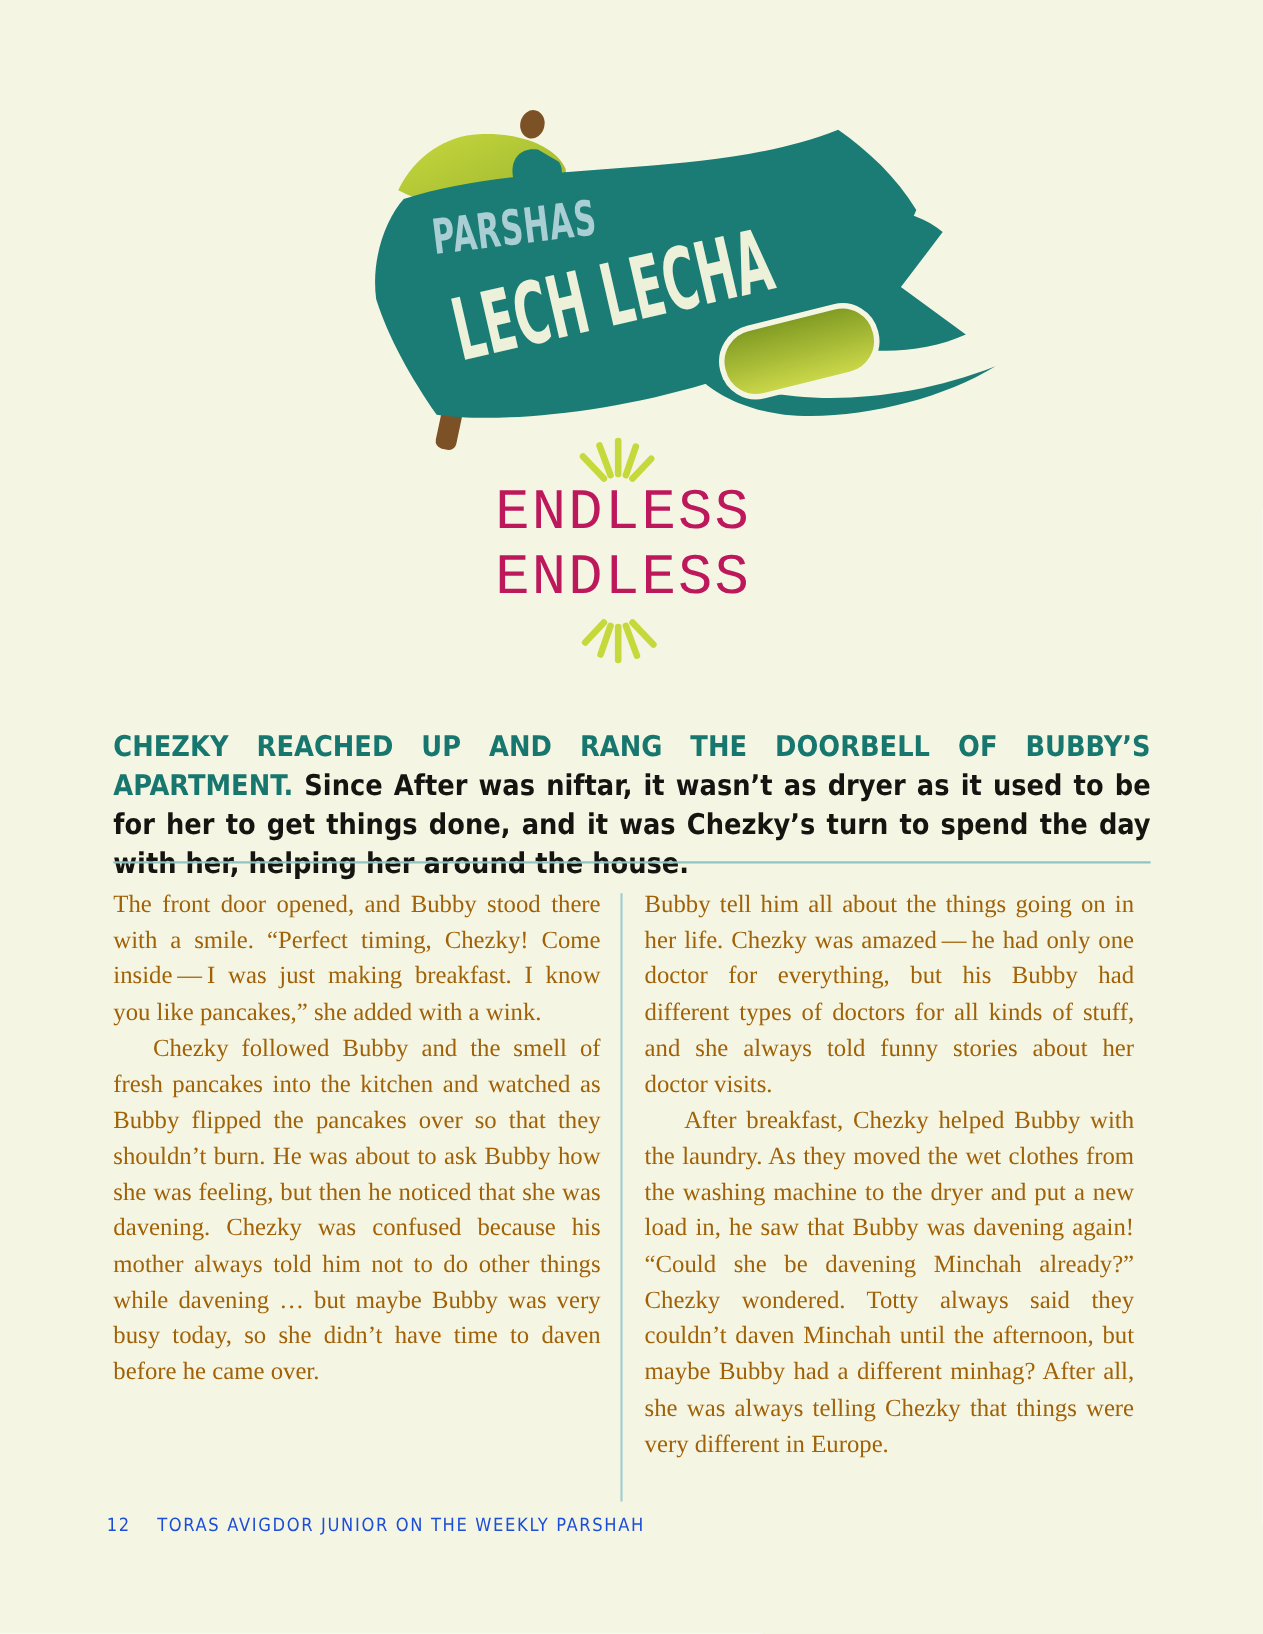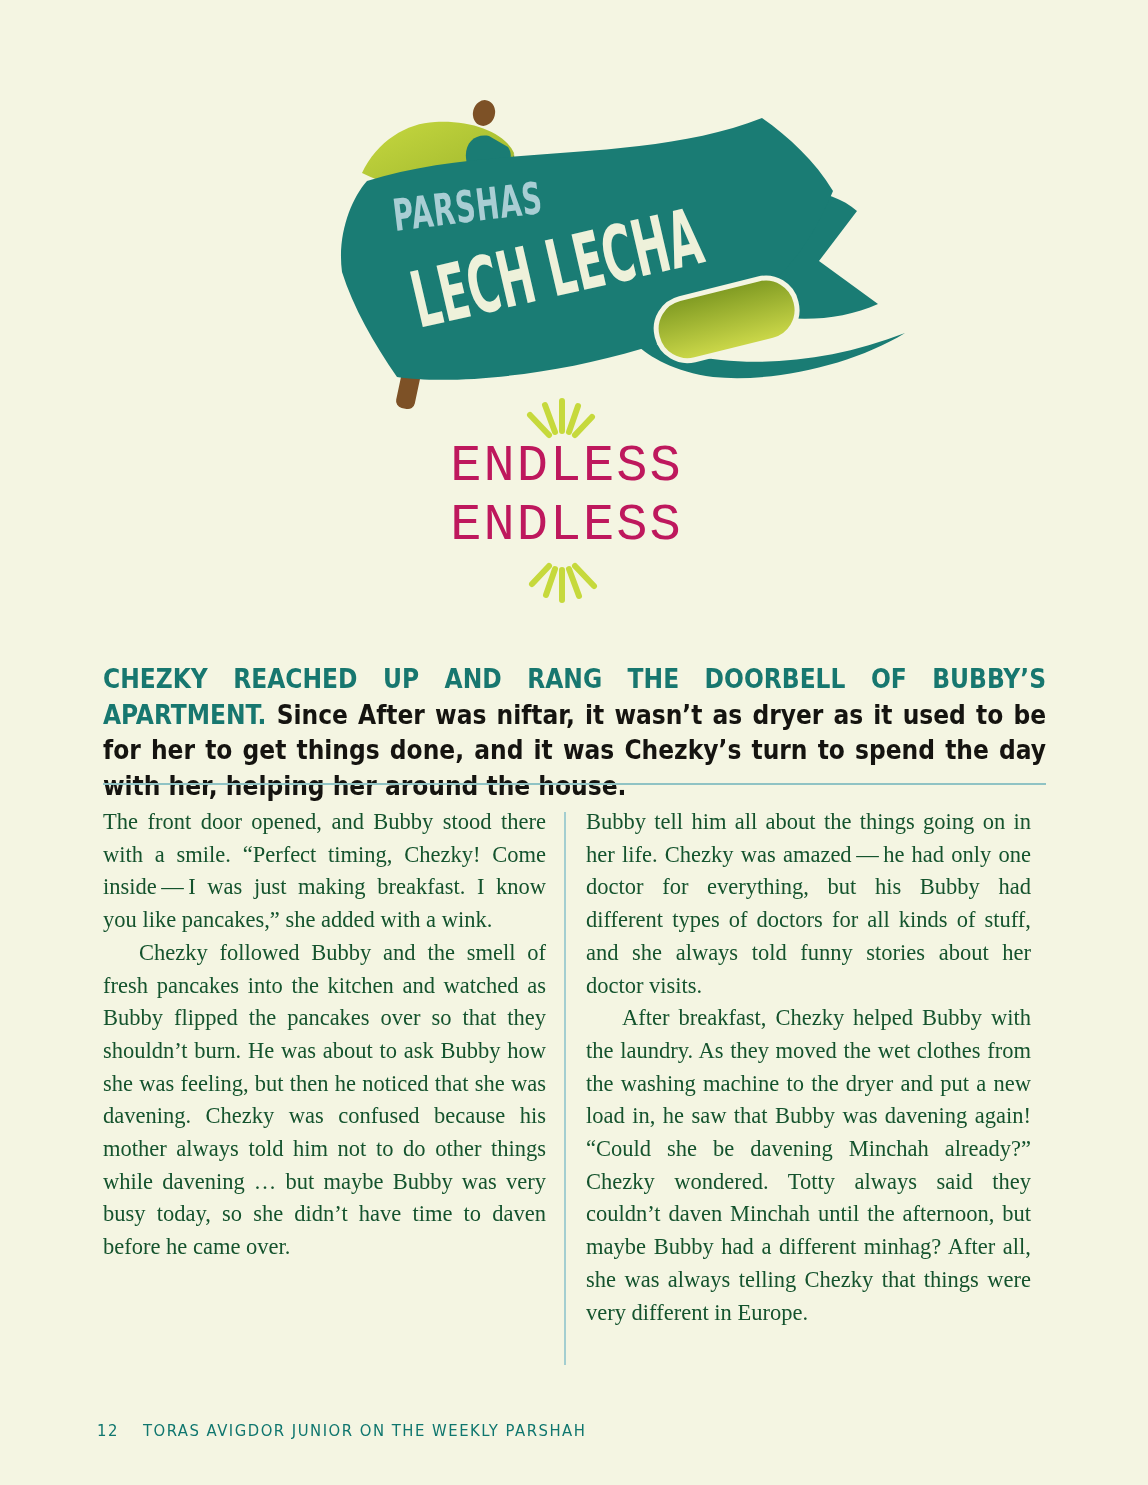--- a/index.html
+++ b/index.html
@@ -38,33 +38,33 @@
     position:absolute; left:103px; top:783px; width:943px; height:2px;
     background:#8fc3c4;
   }
   .rule-v{
     position:absolute; left:564px; top:812px; width:2px; height:553px;
     background:#a3ced0;
   }
   .col{
     position:absolute; top:806px;
     font-family:"Liberation Serif", serif;
-    font-size:22.5px; line-height:32.7px; color:#14532d;
+    font-size:22.5px; line-height:32.7px; color:#a16207;
     text-align:justify;
   }
   .col-left{ left:103px; width:443px; }
   .col-right{ left:586px; width:445px; }
   .story-p{ margin:0; }
   .story-p.ind{ text-indent:36px; }
   .it{ }
   .footer{
-    position:absolute; left:97px; top:1421px;
+    position:absolute; left:97px; top:1377px;
     font-family:"DejaVu Sans","Liberation Sans",sans-serif;
     font-stretch:condensed; font-weight:500;
-    font-size:16.5px; letter-spacing:1.5px; color:#0f766e;
+    font-size:16.5px; letter-spacing:1.5px; color:#1d4ed8;
   }
   .footer .num{ display:inline-block; margin-right:24px; }
 </style>
 </head>
 <body>
 
 <div class="page">
 
   <svg class="banner-svg" width="580" height="340" viewBox="0 0 580 340" aria-hidden="true">
     <defs>

